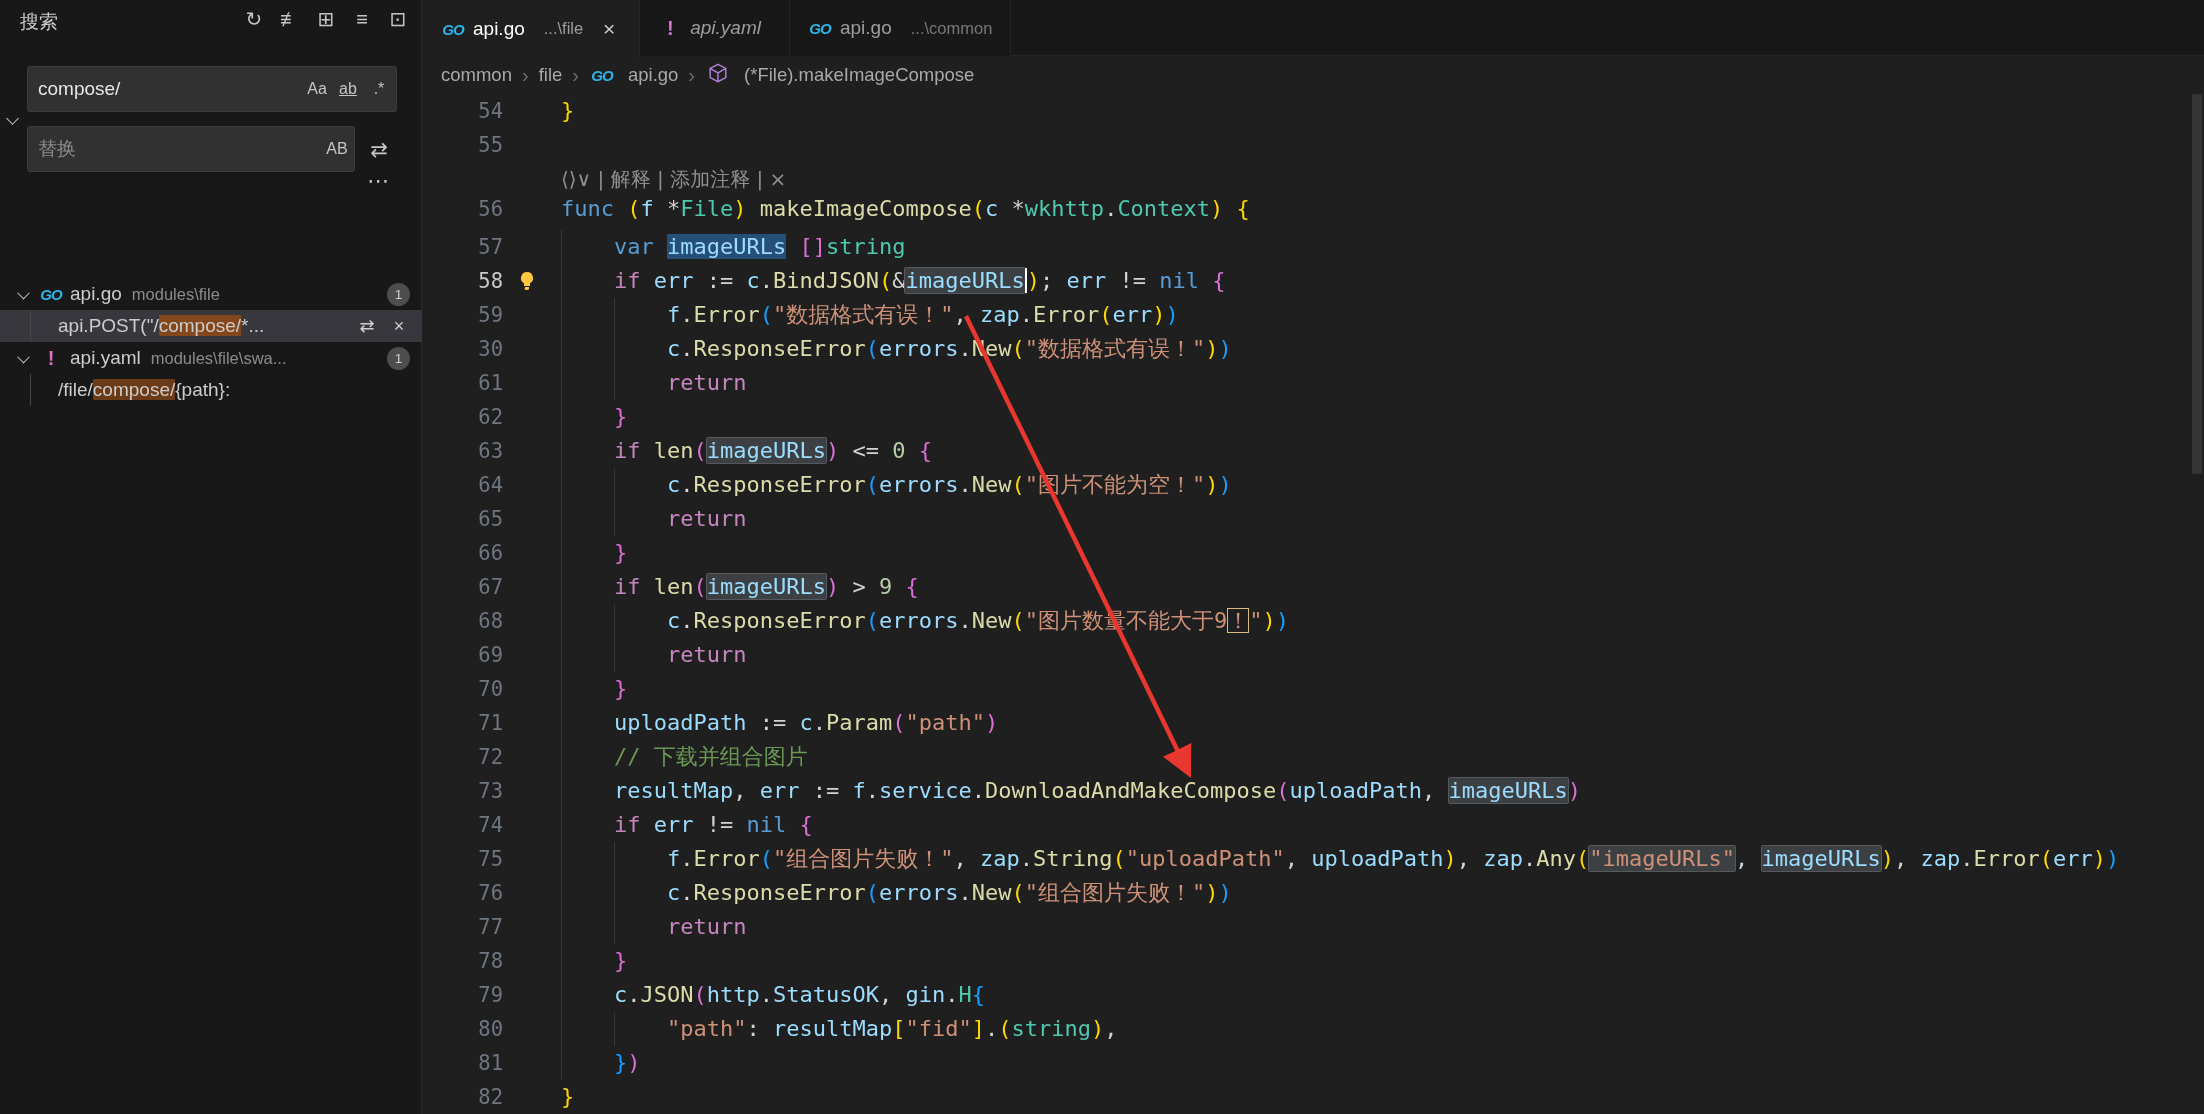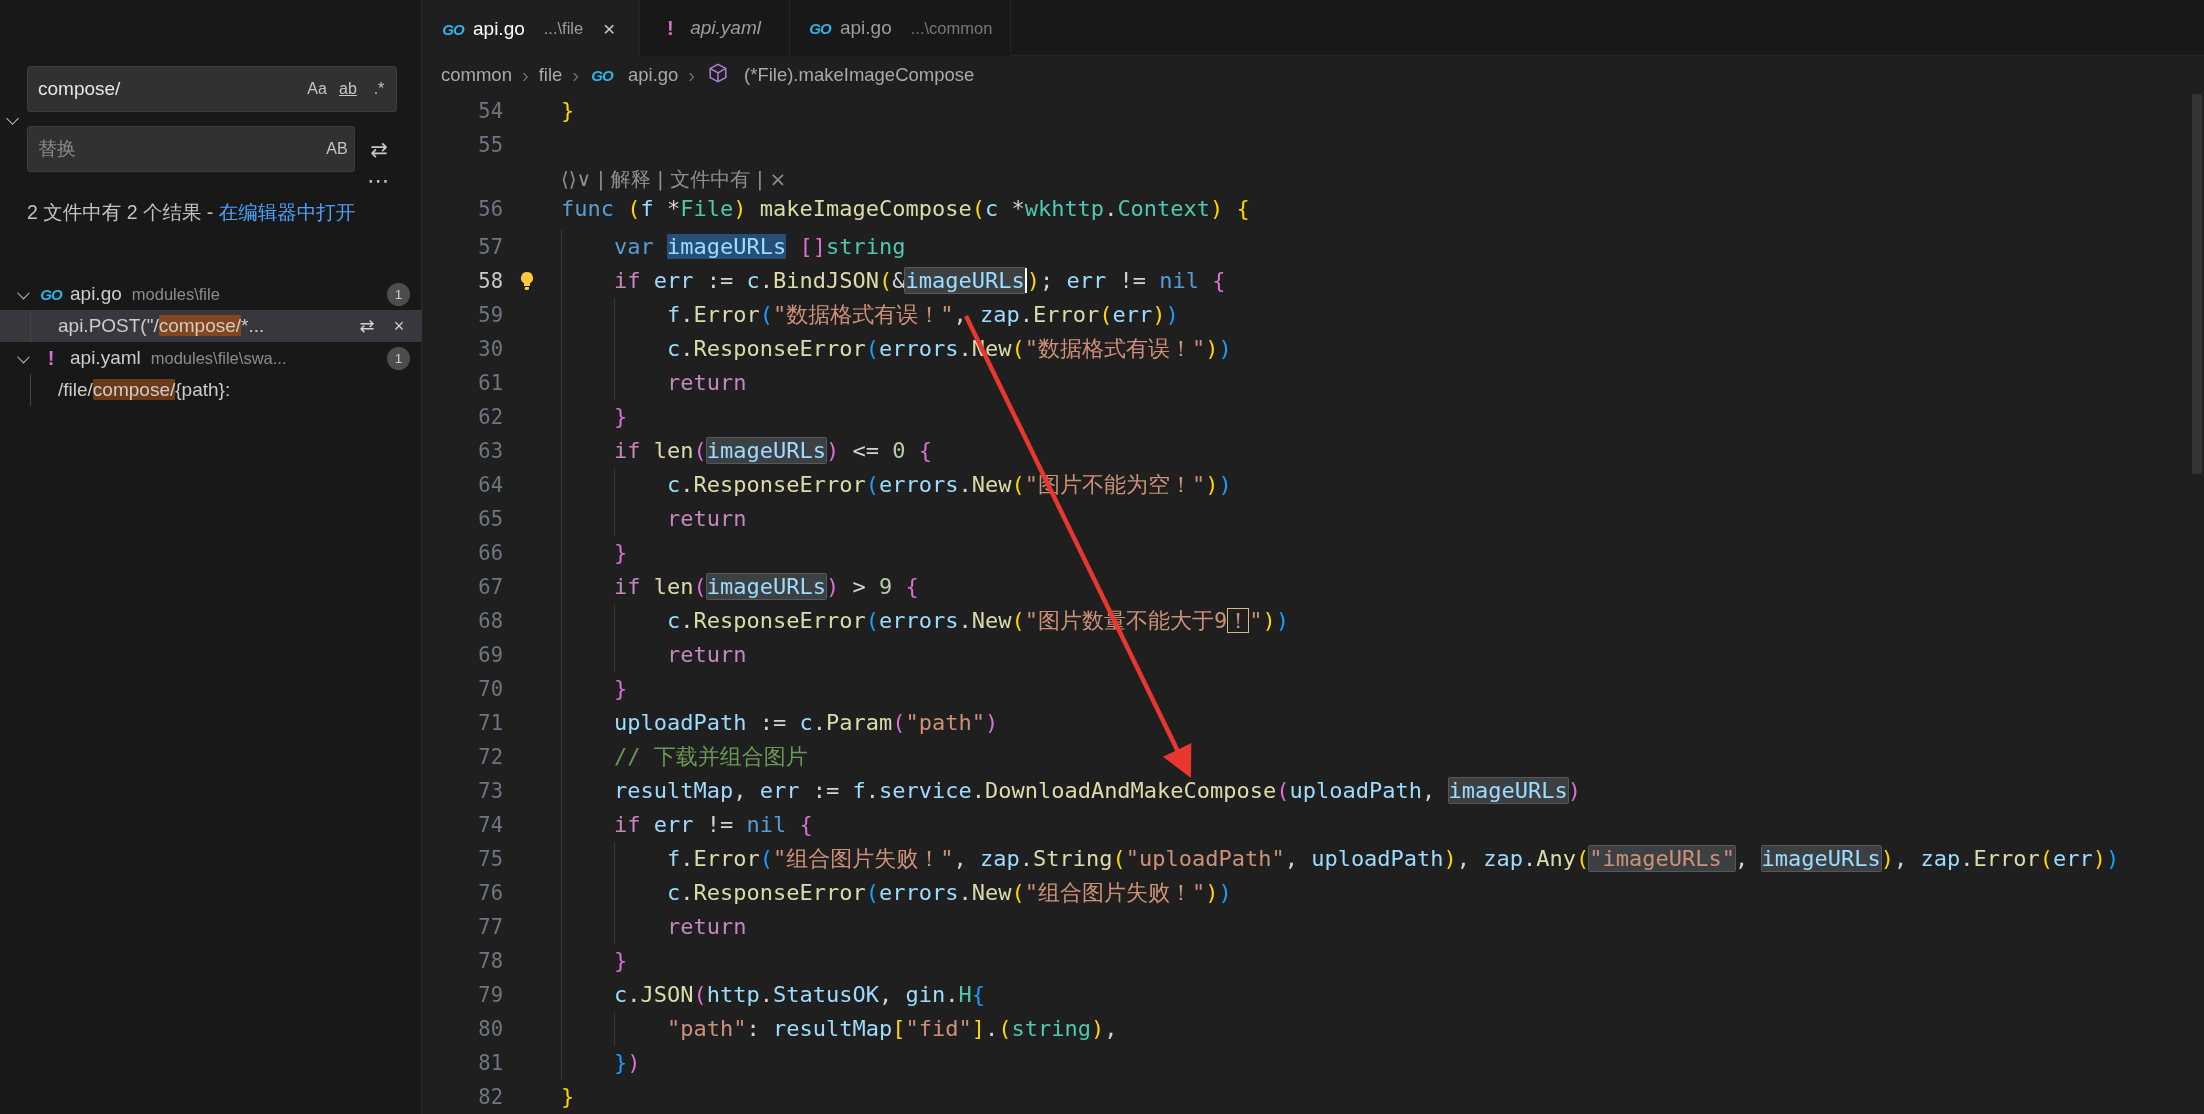--- a/index.html
+++ b/index.html
@@ -93,40 +93,49 @@
   #arrow-overlay { position:absolute; left:0; top:0; pointer-events:none; z-index:30; }
   #vscroll { position:absolute; right:2px; top:94px; width:10px; height:380px;
     background:#646464; opacity:.32; border-radius:2px; }
 </style>
 </head>
 <body>
 
 <div id="stage">
 
   <aside id="sidebar">
+    <div id="sb-head">
+      <span id="sb-title">搜索</span>
+      <div id="sb-actions">
+          <div class="hicon">↻</div>
+          <div class="hicon">≢</div>
+          <div class="hicon">⊞</div>
+          <div class="hicon">≡</div>
+          <div class="hicon">⊡</div>
+        </div>
+    </div>
 
     <div id="toggle-replace">
         <span class="chev"></span>
       </div>
 
     <div class="inputbox" id="searchbox">
       <input value="compose/" style="">
       <span class="opt">Aa</span>
       <span class="opt u">ab</span>
       <span class="opt">.*</span>
     </div>
 
     <div class="inputbox" id="replacebox">
       <input placeholder="替换" style="">
       <span class="opt">AB</span>
     </div>
     <div id="replace-all-btn">⇄</div>
     <div id="more-btn">⋯</div>
 
-    <div id="summary"><span>2 文件中有 2 个结果 - </span><a>在编辑器中打开</a></div>
 
     <div id="results">
         <div class="trow">
           <span class="tchev">
             <span class="chev"></span>
           </span>
           <span class="ticon"><span class="go-badge">GO</span></span>
           <span class="tlabel">api.go</span>
           <span class="tpath">modules\file</span>
           <span class="tbadge">1</span>
@@ -198,21 +207,21 @@
     <div id="code">
         <div class="crow" style="top: 0px;">
           <span class="lnum">54</span>
           <span class="ctext"><span style="color: rgb(255, 215, 0);">}</span></span>
         </div>
         <div class="crow" style="top: 34px;">
           <span class="lnum">55</span>
           <span class="ctext"></span>
         </div>
         <div class="crow" style="top: 68px;">
-          <span class="ctext widgetrow"><span class="witem">⟨⟩</span><span class="witem">∨</span><span> | </span><span class="witem">解释</span><span> | </span><span class="witem">文件中有</span><span> | </span><span class="witem">×</span></span>
+          <span class="ctext widgetrow"><span class="witem">⟨⟩</span><span class="witem">∨</span><span> | </span><span class="witem">解释</span><span> | </span><span class="witem">添加注释</span><span> | </span><span class="witem">×</span></span>
         </div>
         <div class="crow" style="top: 98px;">
           <span class="lnum">56</span>
           <span class="ctext"><span style="color: rgb(86, 156, 214);">func</span><span style="color: rgb(212, 212, 212);"> </span><span style="color: rgb(255, 215, 0);">(</span><span style="color: rgb(156, 220, 254);">f</span><span style="color: rgb(212, 212, 212);"> *</span><span style="color: rgb(78, 201, 176);">File</span><span style="color: rgb(255, 215, 0);">)</span><span style="color: rgb(212, 212, 212);"> </span><span style="color: rgb(220, 220, 170);">makeImageCompose</span><span style="color: rgb(255, 215, 0);">(</span><span style="color: rgb(156, 220, 254);">c</span><span style="color: rgb(212, 212, 212);"> *</span><span style="color: rgb(78, 201, 176);">wkhttp</span><span style="color: rgb(212, 212, 212);">.</span><span style="color: rgb(78, 201, 176);">Context</span><span style="color: rgb(255, 215, 0);">)</span><span style="color: rgb(212, 212, 212);"> </span><span style="color: rgb(255, 215, 0);">{</span></span>
         </div>
         <div class="crow" style="top: 136px;">
           <span class="lnum">57</span>
           <span class="ctext"><span style="color: rgb(212, 212, 212);">    </span><span style="color: rgb(86, 156, 214);">var</span><span style="color: rgb(212, 212, 212);"> </span><span class="hl-s" style="color: rgb(156, 220, 254);">imageURLs</span><span style="color: rgb(212, 212, 212);"> </span><span style="color: rgb(218, 112, 214);">[]</span><span style="color: rgb(78, 201, 176);">string</span></span>
         </div>
         <div class="crow" style="top: 170px;">

